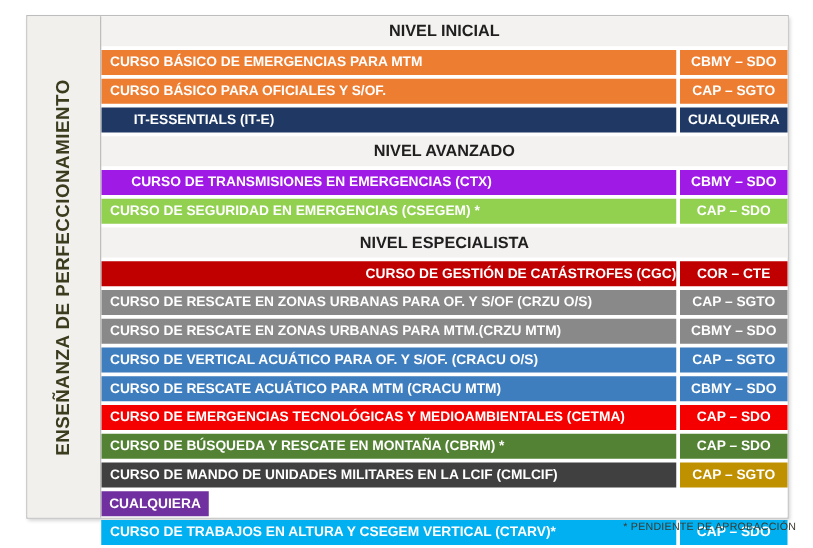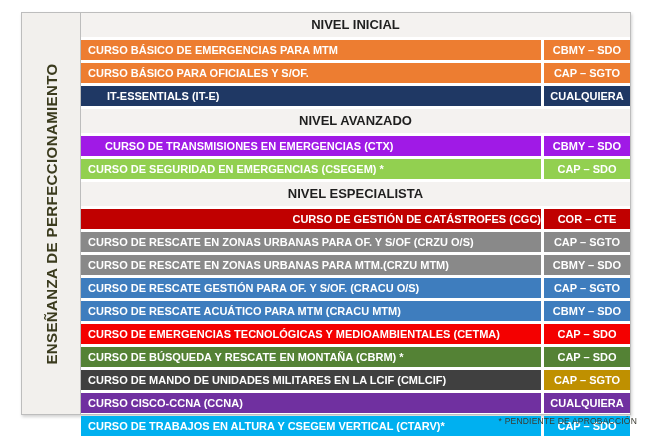--- a/index.html
+++ b/index.html
@@ -127,41 +127,40 @@
       </div>
       <div class="row">
         <div class="cell course" style="background: rgb(137, 137, 137);">CURSO DE RESCATE EN ZONAS URBANAS PARA OF. Y S/OF (CRZU O/S)</div>
         <div class="cell rank" style="background: rgb(137, 137, 137);">CAP – SGTO</div>
       </div>
       <div class="row">
         <div class="cell course" style="background: rgb(137, 137, 137);">CURSO DE RESCATE EN ZONAS URBANAS PARA MTM.(CRZU MTM)</div>
         <div class="cell rank" style="background: rgb(137, 137, 137);">CBMY – SDO</div>
       </div>
       <div class="row">
-        <div class="cell course" style="background: rgb(62, 125, 190);">CURSO DE RESCATE GESTIÓN PARA OF. Y S/OF. (CRACU O/S)</div>
+        <div class="cell course" style="background: rgb(62, 125, 190);">CURSO DE VERTICAL ACUÁTICO PARA OF. Y S/OF. (CRACU O/S)</div>
         <div class="cell rank" style="background: rgb(62, 125, 190);">CAP – SGTO</div>
       </div>
       <div class="row">
         <div class="cell course" style="background: rgb(62, 125, 190);">CURSO DE RESCATE ACUÁTICO PARA MTM (CRACU MTM)</div>
         <div class="cell rank" style="background: rgb(62, 125, 190);">CBMY – SDO</div>
       </div>
       <div class="row">
         <div class="cell course" style="background: rgb(244, 0, 0);">CURSO DE EMERGENCIAS TECNOLÓGICAS Y MEDIOAMBIENTALES (CETMA)</div>
         <div class="cell rank" style="background: rgb(244, 0, 0);">CAP – SDO</div>
       </div>
       <div class="row">
         <div class="cell course" style="background: rgb(84, 130, 53);">CURSO DE BÚSQUEDA Y RESCATE EN MONTAÑA (CBRM) *</div>
         <div class="cell rank" style="background: rgb(84, 130, 53);">CAP – SDO</div>
       </div>
       <div class="row">
         <div class="cell course" style="background: #404040;">CURSO DE MANDO DE UNIDADES MILITARES EN LA LCIF (CMLCIF)</div>
         <div class="cell rank" style="background: rgb(191, 144, 0);">CAP – SGTO</div>
       </div>
       <div class="row">
-        <div class="cell course" style="background: rgb(112, 48, 160);">CURSO CISCO-CCNA (CCNA)</div>
         <div class="cell rank" style="background: rgb(112, 48, 160);">CUALQUIERA</div>
       </div>
       <div class="row">
         <div class="cell course" style="background: rgb(0, 176, 240);">CURSO DE TRABAJOS EN ALTURA Y CSEGEM VERTICAL  (CTARV)*</div>
         <div class="cell rank" style="background: rgb(0, 176, 240);">CAP – SDO</div>
       </div>
     </div>
 </div>
 
 <div class="footnote">* PENDIENTE DE APROBACCIÓN</div>

